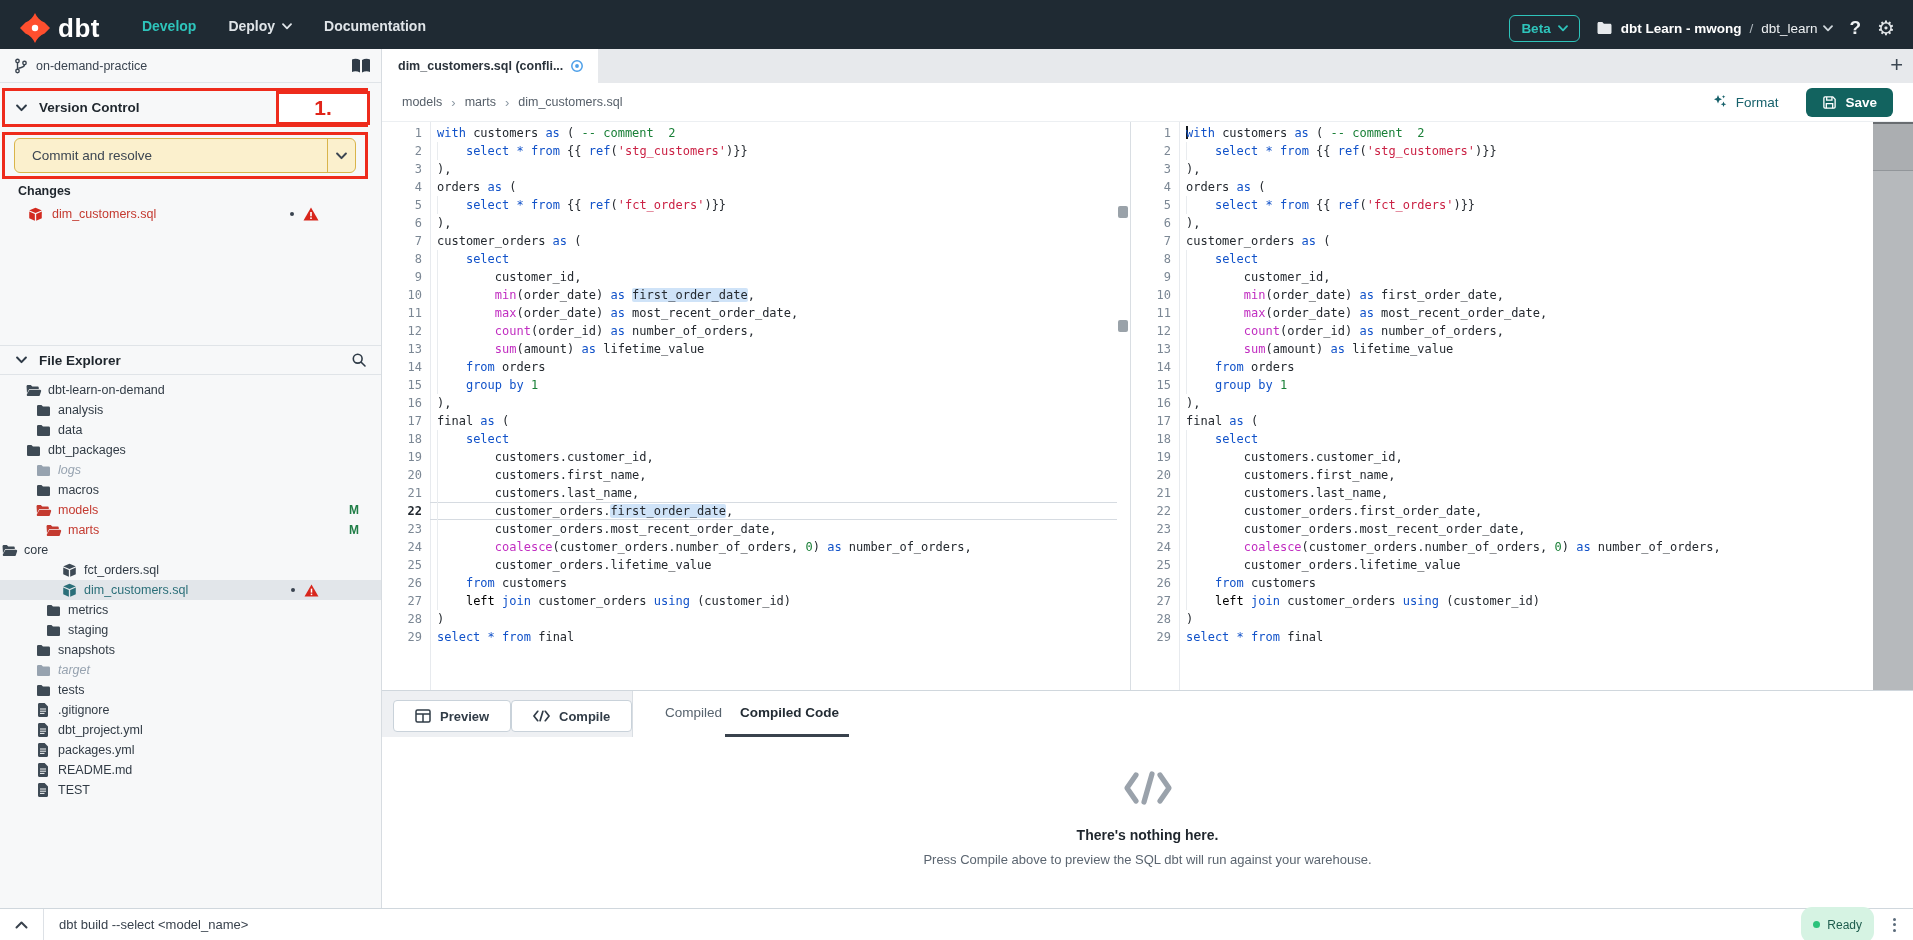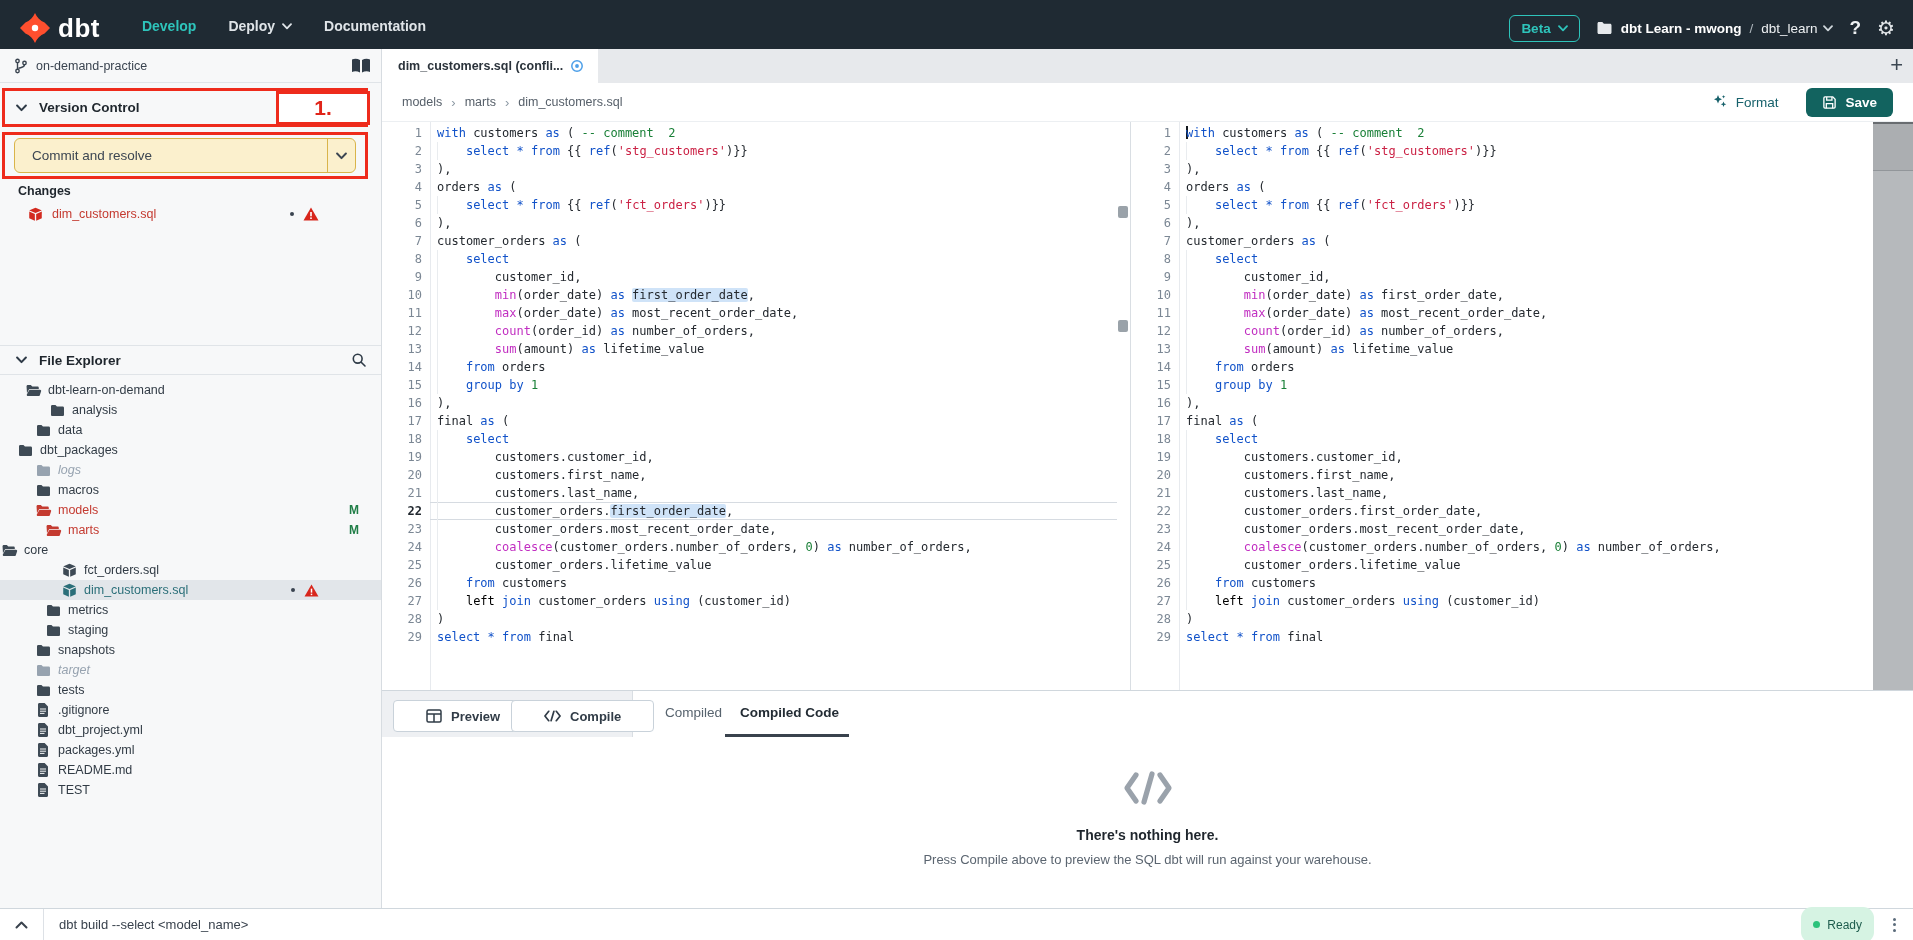--- a/index.html
+++ b/index.html
@@ -101,21 +101,21 @@
   .cursor{display:inline-block;width:1.5px;height:13px;background:#14191f;vertical-align:-2px;margin-right:-1.5px;}
   .lscroll{position:absolute;left:735px;width:13px;top:0;bottom:0;background:#fff;}
   .lscroll .mark{position:absolute;left:1px;width:10px;height:12px;background:#9aa2a9;border-radius:2px;}
   .rscroll{position:absolute;left:1491px;width:40px;top:0;bottom:0;background:#b6b9bc;border-top:2px solid #686c70;box-sizing:border-box;}
   .rscroll .thumb{position:absolute;left:0;right:0;top:0;height:46px;background:#abaeb1;border-bottom:1px solid #92969a;}
   
   .panel{position:absolute;left:0;right:0;top:641px;bottom:0;background:#fff;border-top:1px solid #d0d7dd;box-sizing:border-box;}
   .panel-head{position:absolute;left:0;top:0;right:0;height:46px;}
   .gray-block{position:absolute;left:0;top:0;width:251px;height:46px;background:#eef0f3;border-right:1px solid #d9dee3;box-sizing:border-box;}
   .pbtn{position:absolute;top:9px;height:32px;background:#fff;border:1px solid #c9d2da;border-radius:4px;
-        display:flex;align-items:center;gap:9px;padding:0 32px;font-size:13px;font-weight:bold;color:#313c47;
+        display:flex;align-items:center;gap:9px;padding:0 21px;font-size:13px;font-weight:bold;color:#313c47;
         font-family:"Liberation Sans",sans-serif;cursor:pointer;box-sizing:border-box;}
   .pbtn.preview{left:11px;} .pbtn.compile{left:129px;}
   .ptab{position:absolute;top:14px;font-size:13.5px;color:#57636e;cursor:pointer;}
   .ptab.results{left:283px;}
   .ptab.compiled{left:358px;color:#232c34;font-weight:bold;}
   .ptab-underline{position:absolute;left:343px;top:43px;width:124px;height:3px;background:#39424d;}
   .empty{position:absolute;left:0;right:0;top:78px;text-align:center;}
   .empty-title{margin-top:16px;font-size:14px;font-weight:bold;color:#1f262d;}
   .empty-sub{margin-top:9px;font-size:13px;color:#5b6570;}
   
@@ -272,37 +272,37 @@
     <div id="file-tree">
         <div class="trow" style="padding-left: 24px;">
           <span class="ticon">
             <svg width="17" height="13" viewBox="0 0 17 14">
               <path fill="#3e4a55" d="M1 2.5C1 1.7 1.6 1 2.4 1h3.2l1.6 1.8h5.6c.8 0 1.4.6 1.4 1.4v1.2H4.8c-.7 0-1.3.4-1.5 1L1.5 10z"></path>
               <path fill="#3e4a55" d="M4.9 6.2h10.6c.9 0 1.5.8 1.2 1.6l-1.4 4.2c-.2.6-.8 1-1.4 1H2.5c-.9 0-1.5-.9-1.2-1.7l2.2-4.1c.2-.6.8-1 1.4-1z"></path>
             </svg>
           </span>
           <span class="tlabel">dbt-learn-on-demand</span>
         </div>
-        <div class="trow" style="padding-left: 48px;">
+        <div class="trow" style="padding-left: 34px;">
           <span class="ticon">
             <svg width="15" height="13" viewBox="0 0 16 14">
               <path fill="#3e4a55" d="M1 2.5C1 1.7 1.6 1 2.4 1h3.4l1.6 1.8h6.2c.8 0 1.4.7 1.4 1.5v7.2c0 .8-.6 1.5-1.4 1.5H2.4c-.8 0-1.4-.7-1.4-1.5z"></path>
             </svg>
           </span>
           <span class="tlabel">analysis</span>
         </div>
         <div class="trow" style="padding-left: 34px;">
           <span class="ticon">
             <svg width="15" height="13" viewBox="0 0 16 14">
               <path fill="#3e4a55" d="M1 2.5C1 1.7 1.6 1 2.4 1h3.4l1.6 1.8h6.2c.8 0 1.4.7 1.4 1.5v7.2c0 .8-.6 1.5-1.4 1.5H2.4c-.8 0-1.4-.7-1.4-1.5z"></path>
             </svg>
           </span>
           <span class="tlabel">data</span>
         </div>
-        <div class="trow" style="padding-left: 16px;">
+        <div class="trow" style="padding-left: 24px;">
           <span class="ticon">
             <svg width="15" height="13" viewBox="0 0 16 14">
               <path fill="#3e4a55" d="M1 2.5C1 1.7 1.6 1 2.4 1h3.4l1.6 1.8h6.2c.8 0 1.4.7 1.4 1.5v7.2c0 .8-.6 1.5-1.4 1.5H2.4c-.8 0-1.4-.7-1.4-1.5z"></path>
             </svg>
           </span>
           <span class="tlabel">dbt_packages</span>
         </div>
         <div class="trow muted" style="padding-left: 34px;">
           <span class="ticon">
             <svg width="15" height="13" viewBox="0 0 16 14">

